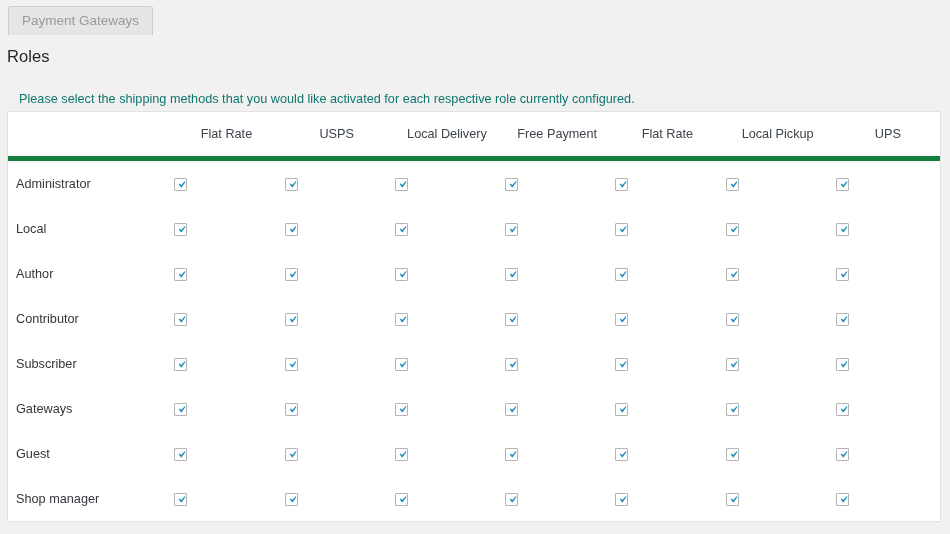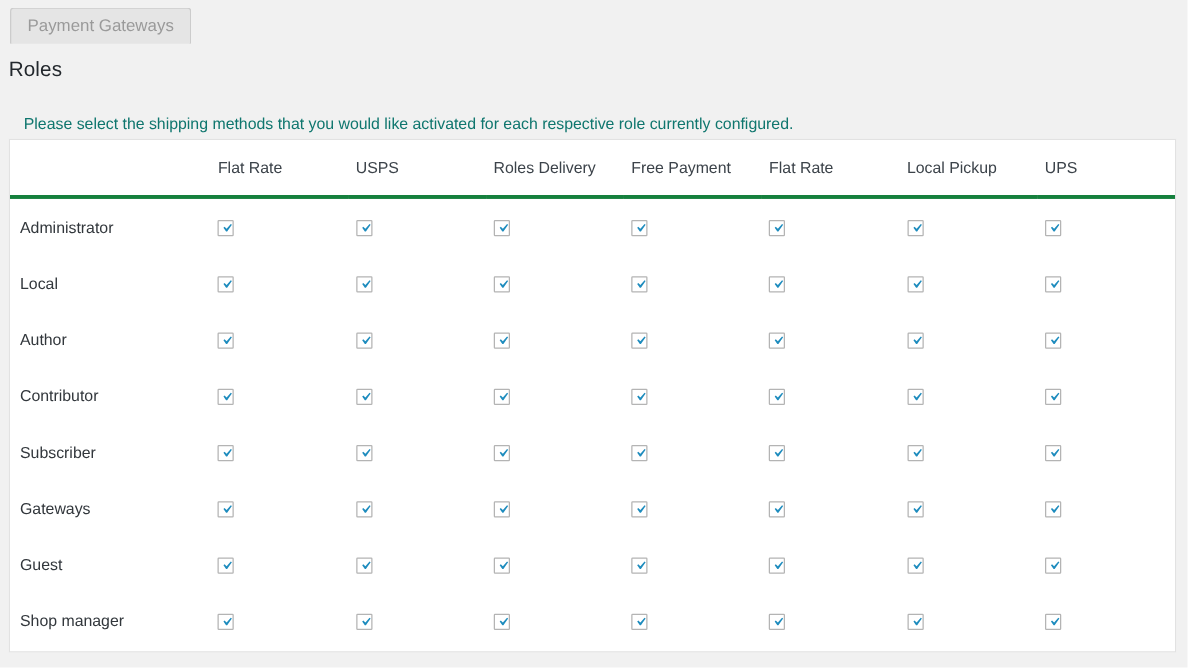--- a/index.html
+++ b/index.html
@@ -98,21 +98,22 @@
   table.roles-table td {
     text-align: left;
     vertical-align: middle;
     padding: 0;
     font-weight: normal;
   }
   table.roles-table thead th {
     height: 44px;
     font-size: 12.7px;
     color: #3c434a;
-    border-bottom: 3px solid #15803d;
+    border-bottom: 5px solid #15803d;
+    text-align: center;
   }
   table.roles-table tbody td {
     height: 45px;
     font-size: 12.7px;
   }
   .col-role   { width: 160px; }
   .col-method { width: 110px; }
 
   .role-name {
     padding-left: 8px;
@@ -181,21 +182,21 @@
           <th>
             <span class="th-label"></span>
           </th>
         <th>
               <span class="th-label">Flat Rate</span>
             </th>
             <th>
               <span class="th-label">USPS</span>
             </th>
             <th>
-              <span class="th-label">Roles Delivery</span>
+              <span class="th-label">Local Delivery</span>
             </th>
             <th>
               <span class="th-label">Free Payment</span>
             </th>
             <th>
               <span class="th-label">Flat Rate</span>
             </th>
             <th>
               <span class="th-label">Local Pickup</span>
             </th>

